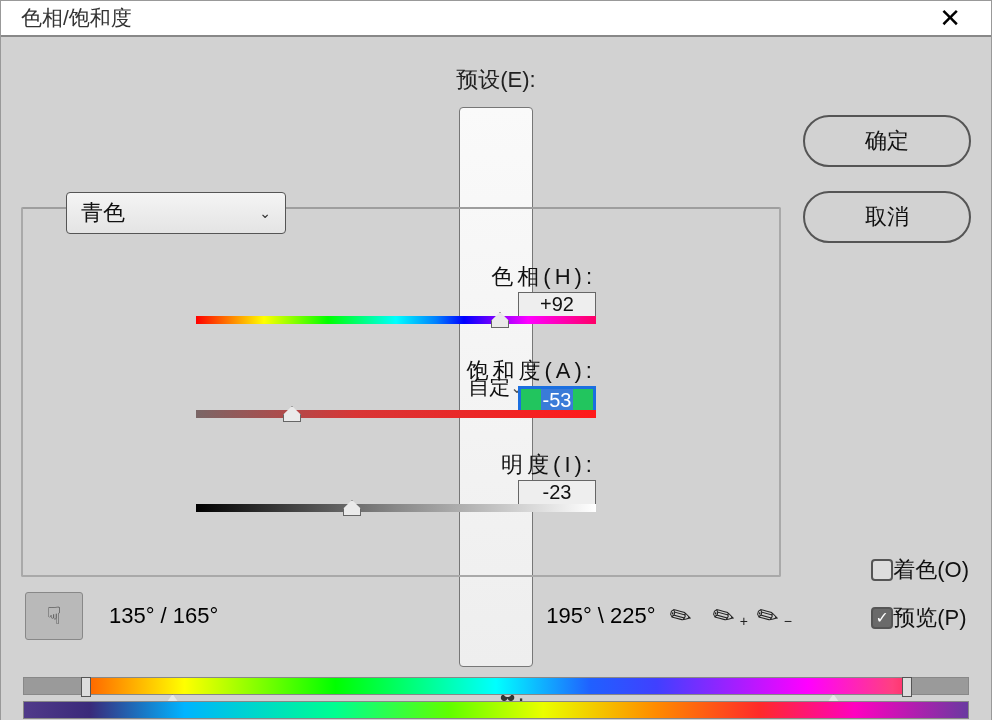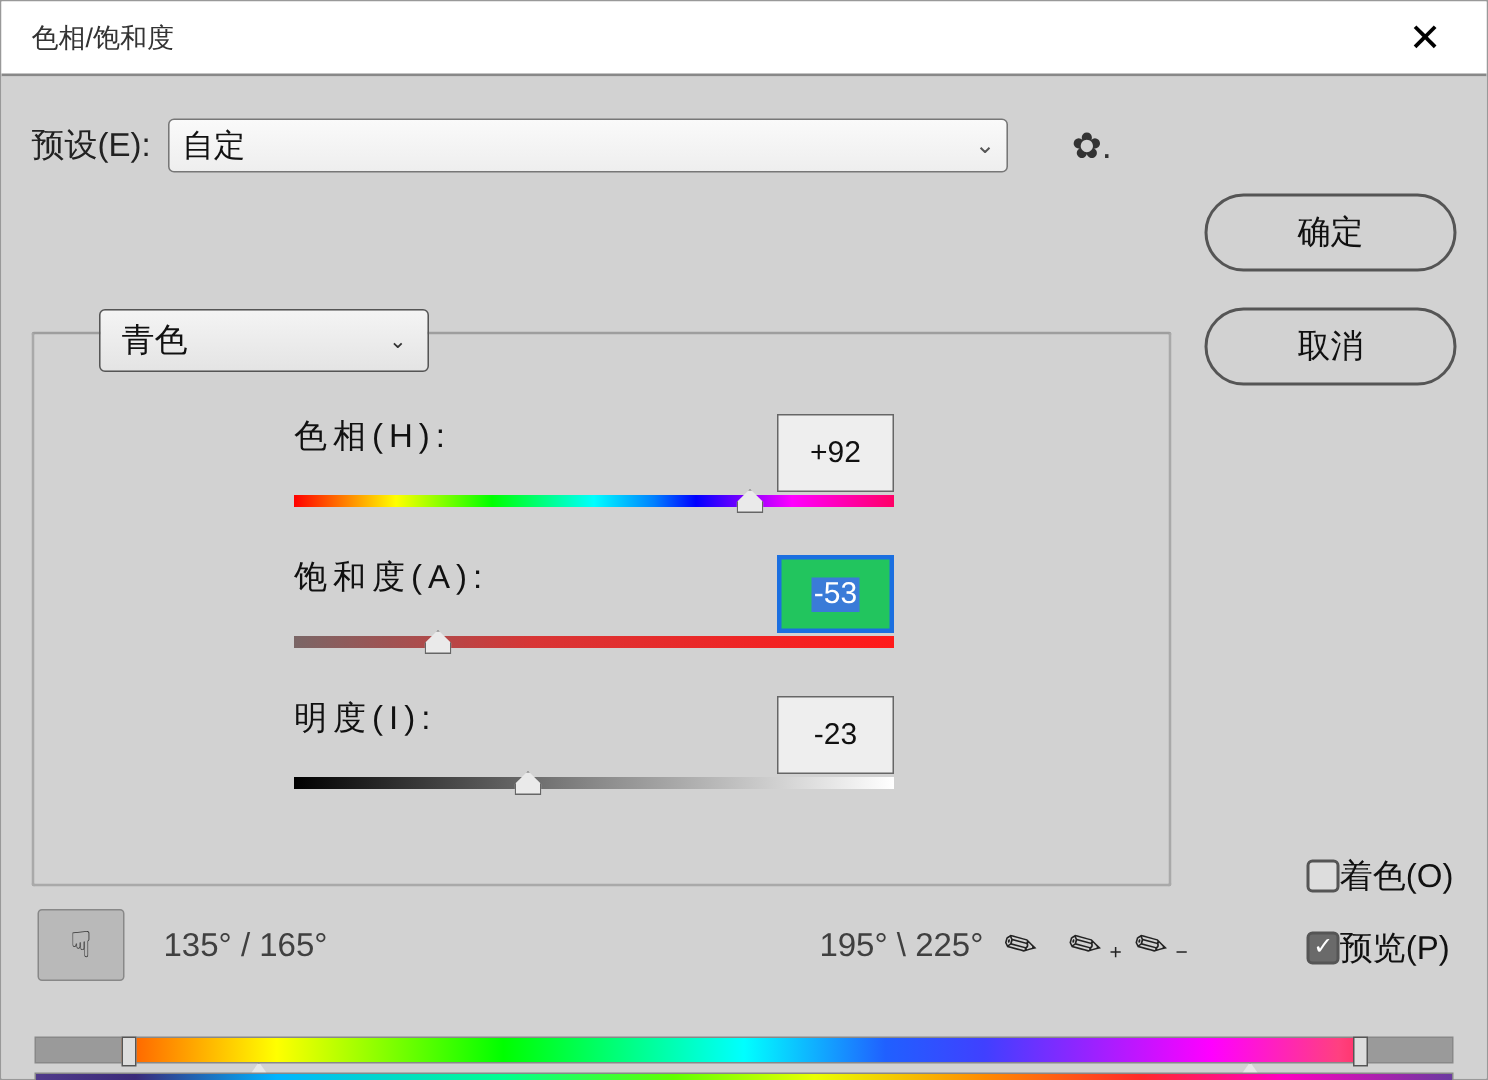--- a/index.html
+++ b/index.html
@@ -1,53 +1,53 @@
 <!DOCTYPE html>
 <html><head>
 <meta charset="utf-8">
 <style>
 * { box-sizing: border-box; margin: 0; padding: 0; font-family: "Microsoft YaHei", "SimSun", sans-serif; }
 body { background: #fff; width: 992px; height: 720px; overflow: hidden; }
 .window { width: 992px; height: 720px; display: flex; flex-direction: column; border: 1px solid #999; }
 .titlebar { height: 50px; display: flex; align-items: center; padding: 0 20px; background: #fff; border-bottom: 2px solid #888; }
-.titlebar .title { font-size: 18px; color: #333; flex: 1; }
+.titlebar .title { font-size: 21px; color: #333; flex: 1; }
 .close-x { font-size: 26px; cursor: pointer; padding: 4px 10px; line-height: 1; }
 
 .body-area { flex: 1; background: #d2d2d2; position: relative; padding: 28px 20px 18px 20px; }
 
-.top-row { display: flex; align-items: center; gap: 12px; }
+.top-row { display: flex; align-items: center; gap: 12px; flex-direction: column; }
 .preset-label { font-size: 22px; color: #222; }
 .preset-select { flex: 0 0 560px; height: 36px; background: linear-gradient(#fafafa,#eee); border: 1px solid #777; border-radius: 4px; display: flex; align-items: center; padding: 0 8px; font-size: 21px; color: #111; position: relative; }
 .preset-select .chev { margin-left: auto; font-size: 16px; color: #555; }
 .gear { margin-left: 30px; font-size: 24px; color: #333; cursor: pointer; display:flex; align-items:center; gap:2px;}
 
 .right-buttons { position: absolute; top: 78px; right: 20px; display: flex; flex-direction: column; gap: 24px; align-items: center; }
 .pill-btn { width: 168px; height: 52px; border: 2px solid #555; border-radius: 26px; background: #d2d2d2; display: flex; align-items: center; justify-content: center; font-size: 22px; color: #111; cursor: pointer; }
 
 .group-frame { position: absolute; left: 20px; top: 170px; width: 760px; height: 370px; border: 2px solid #a9a9a9; border-top-color:#9e9e9e; border-radius: 2px; }
 .channel-select { position: absolute; left: 65px; top: 155px; width: 220px; height: 42px; background: linear-gradient(#f4f4f4,#e4e4e4); border: 1px solid #555; border-radius: 4px; display: flex; align-items: center; padding: 11px 14px; font-size: 22px; color: #111; z-index: 2; }
 .channel-select .chev { margin-left: auto; font-size: 14px; color: #333; }
 
 .sliders-wrap { position: absolute; left: 195px; top: 225px; width: 400px; }
-.srow { display: flex; align-items: flex-start; height: 44px; margin-top: 0; }
+.srow { display: flex; align-items: flex-end; height: 44px; margin-top: 0; flex-direction: column; }
 .srow .lbl { font-size: 22px; color: #111; letter-spacing: 4px; }
 .srow .spacer { flex: 1; }
 .num-box { width: 78px; height: 52px; background: #eee; border: 1px solid #666; display:flex; align-items:center; justify-content:center; font-size: 20px; color:#111; }
 .num-box.selected { border: 3px solid #1b6fe0; background:#22c55e; }
 .num-box.selected span { background:#3a7bd8; color:#fff; padding:0 2px; }
 
 .track { position: relative; width: 400px; height: 8px; margin: 10px 0 32px 0; }
 .hue-track { background: linear-gradient(to right, #ff0000 0%, #ffff00 17%, #00ff00 33%, #00ffff 50%, #0080ff 60%, #0000ff 67%, #ff00ff 83%, #ff0066 100%); }
 .sat-track { background: linear-gradient(to right, #7a6666 0%, #d83535 40%, #ff1a1a 100%); }
 .light-track { background: linear-gradient(to right, #000000 0%, #888888 50%, #ffffff 100%); }
 .thumb { position: absolute; top: -4px; width: 18px; height: 16px; background: #eaeaea; border: 1px solid #666; transform: translateX(-50%); clip-path: polygon(50% 0, 100% 55%, 100% 100%, 0 100%, 0 55%); }
 
 .tool-row { position: absolute; left: 24px; top: 555px; width: 760px; display:flex; align-items:center; gap: 14px; }
 .hand-btn { width: 58px; height: 48px; background:#b9b9b9; border:1px solid #888; display:flex; align-items:center; justify-content:center; font-size:24px; color:#333; cursor:pointer; border-radius:3px; }
-.range-text { font-size: 22px; color:#404040; margin-left: 12px; }
+.range-text { font-size: 22px; color:#000000; margin-left: 12px; }
 .range-spacer { flex:1; }
 .eyedroppers { display:flex; gap: 22px; margin-right: 6px; }
 .eye { font-size: 26px; transform: rotate(-30deg); cursor:pointer; position:relative; color:#222;}
 .eye .sub { position:absolute; right:-8px; bottom:-6px; font-size:14px; transform: rotate(30deg); }
 
 .checks { position:absolute; right: 22px; top: 518px; display:flex; flex-direction:column; gap: 18px; }
 .chk { display:flex; align-items:center; gap: 0; font-size: 22px; color:#111; cursor:pointer;}
 .chk .box { width:22px; height:22px; border:2px solid #555; border-radius:4px; background:#ddd; display:flex; align-items:center; justify-content:center; }
 .chk .box.checked { background:#6a6a6a; border-color:#555; }
 .chk .box.checked::after { content:"✓"; color:#fff; font-size:16px; line-height:1;}

